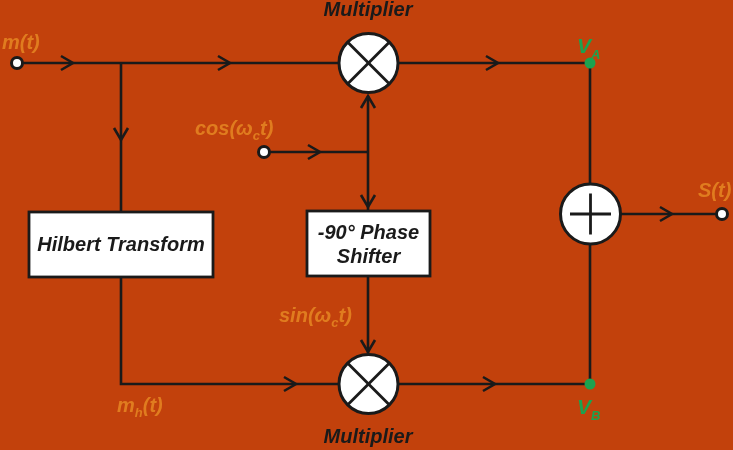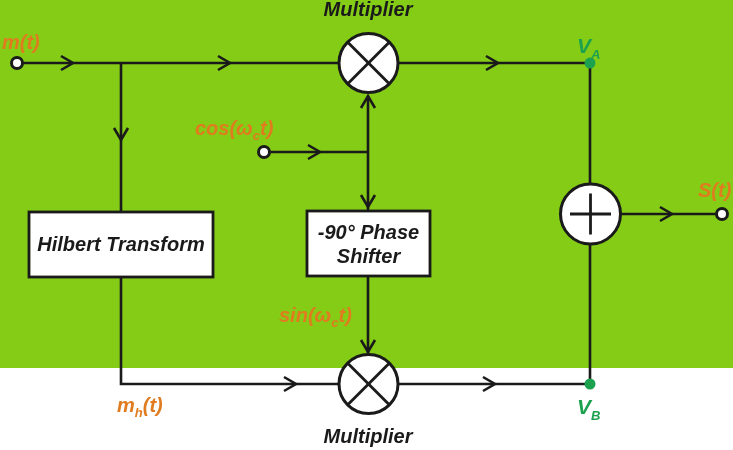--- a/index.html
+++ b/index.html
@@ -5,23 +5,23 @@
   html, body {
     margin: 0;
     padding: 0;
     background: #ffffff;
     width: 733px;
     height: 450px;
     overflow: hidden;
   }
   .diagram-wrap {
     width: 733px;
-    height: 368px;
+    height: 450px;
     position: relative;
-    background: #84cc16;
+    background: #c2410c;
   }
   svg text {
     font-family: "Liberation Sans", sans-serif;
     font-weight: bold;
     font-style: italic;
   }
   .wire {
     stroke: var(--line, #1a1a1a);
     stroke-width: 2.6;
     fill: none;

